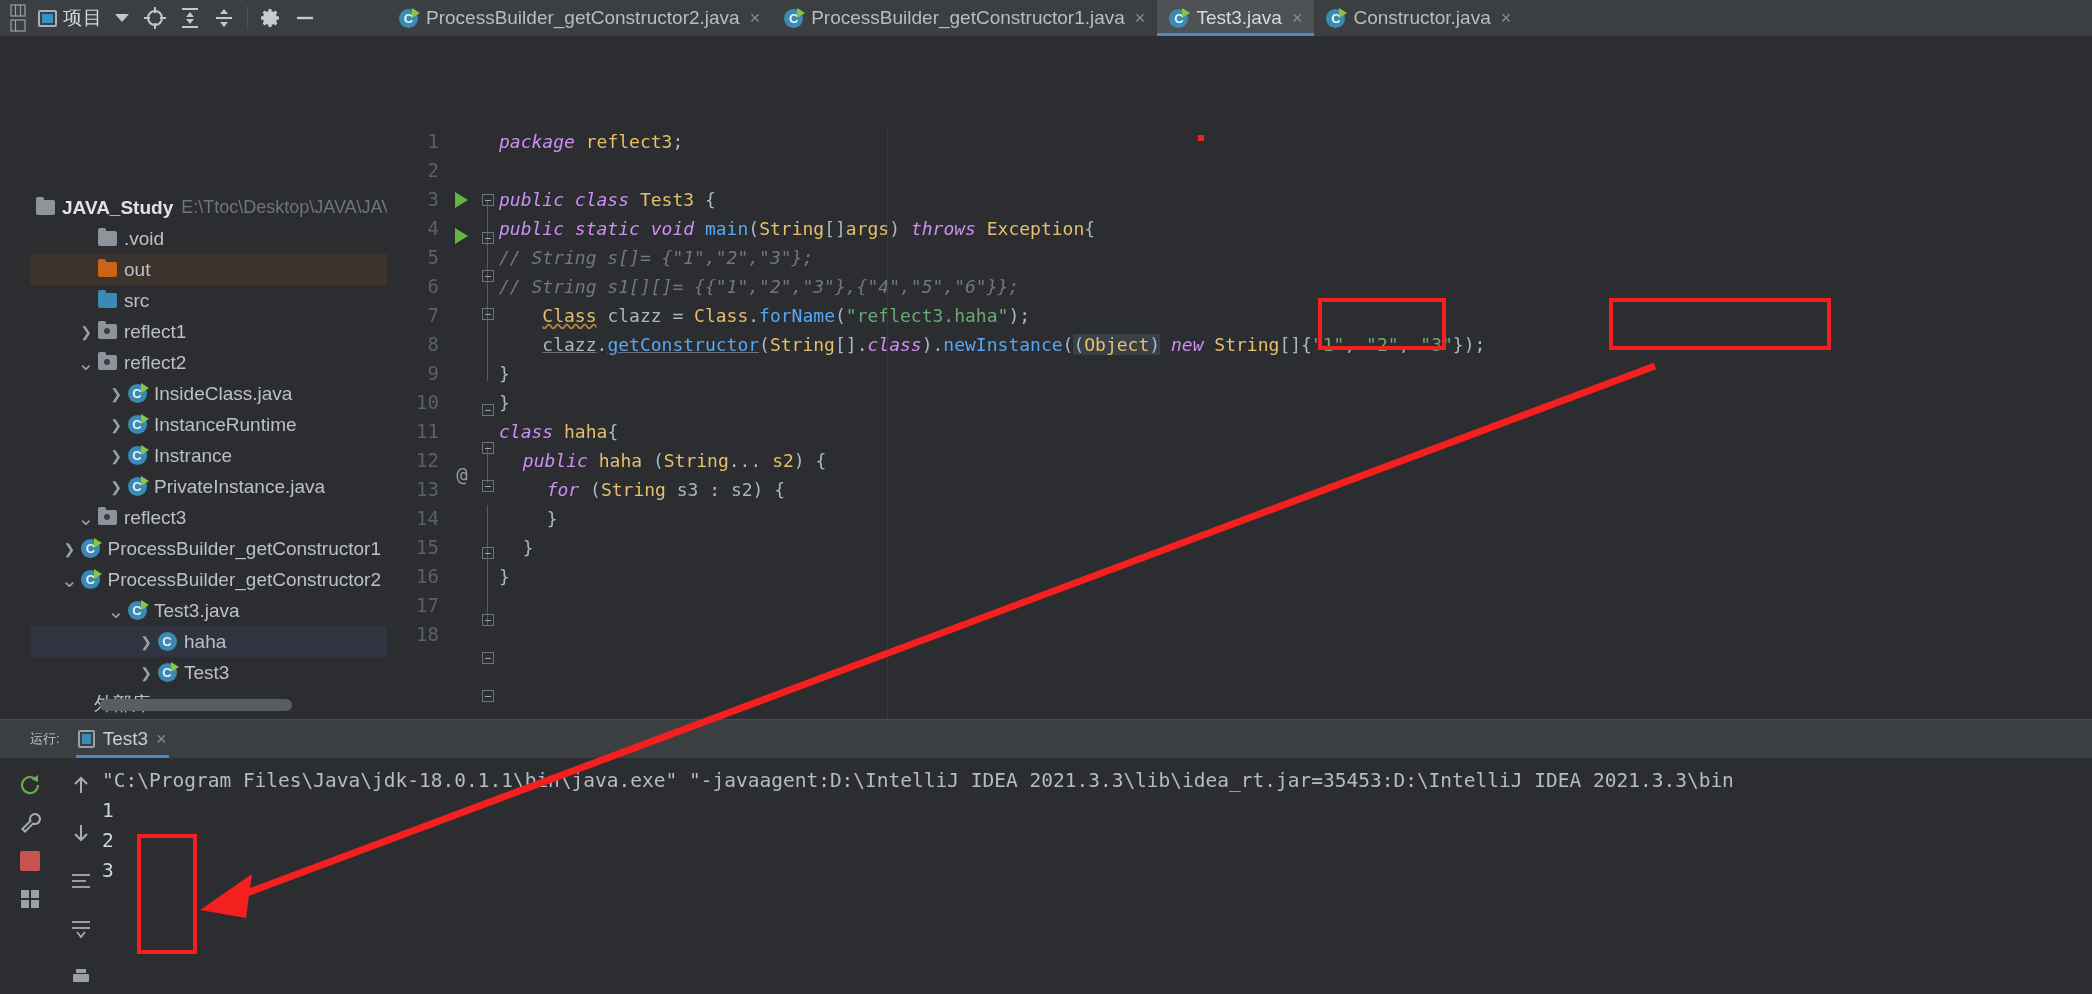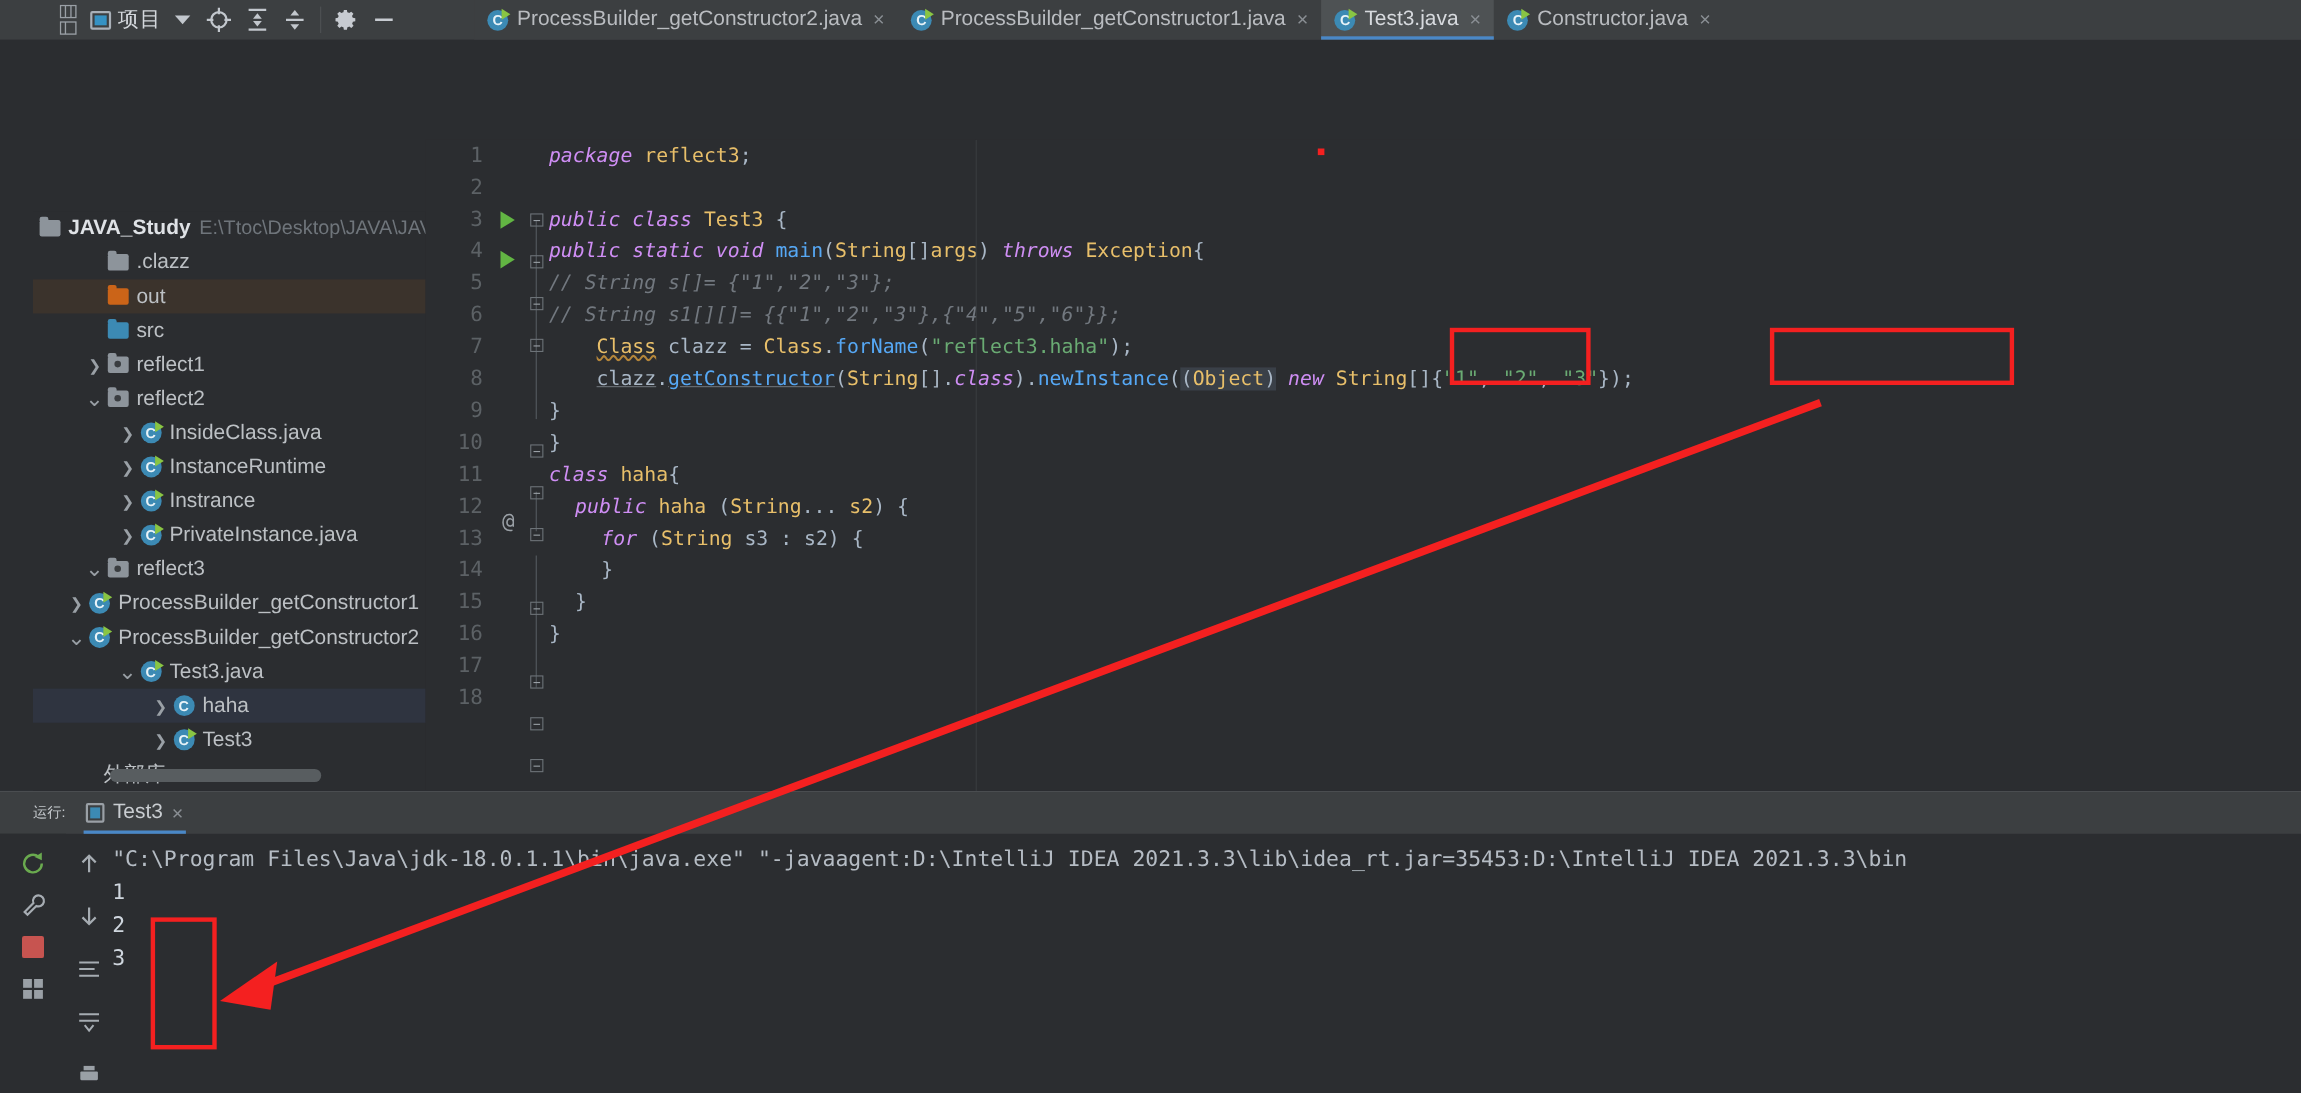--- a/index.html
+++ b/index.html
@@ -6,21 +6,21 @@
   html,body { width:2092px; height:994px; overflow:hidden; background:#3c3f41; }
   body {
     font-family: "Liberation Sans", sans-serif;
     font-size: 19px;
     color:#bbbbbb;
     position:relative;
   }
   .app { position:absolute; inset:0; background:#2b2d30; display:flex; flex-direction:column; }
 
   
-  .topbar { height:36px; display:flex; align-items:center; background:#3c3f41; flex:0 0 36px; position:relative;padding-left:44px; }
+  .topbar { height:36px; display:flex; align-items:center; background:#3c3f41; flex:0 0 36px; position:relative; }
   .tb-left { display:flex; align-items:center; height:36px; width:387px; flex:0 0 387px; padding-left:6px; gap:0; }
   .vtool { width:24px; display:flex; flex-direction:column; align-items:center; gap:2px; color:#9aa0a6; }
   .tb-btn { height:32px; min-width:30px; display:flex; align-items:center; justify-content:center; color:#c7cbd1; gap:6px; padding:0 5px; }
   .tb-btn.proj { padding:0 4px 0 8px; }
   .proj-ico { width:19px; height:17px; border:2px solid #a9b0b8; border-radius:2px; position:relative; }
   .proj-ico:after { content:""; position:absolute; inset:2px; background:#3592c4; }
   .proj-label { font-size:19px; color:#d3d7dc; letter-spacing:1px; }
   .caret-dn { width:0;height:0;border-left:7px solid transparent;border-right:7px solid transparent;border-top:8px solid #c2c7cd; }
   .divider-v { width:1px; height:24px; background:#4e5254; margin:0 6px; }
 
@@ -240,21 +240,21 @@
         <span class="tree-label proj-name">JAVA_Study</span>
         <span class="tree-path">E:\Ttoc\Desktop\JAVA\JAVA_S</span>
       </div>
       <div id="tree-rows">
           <div class="tree-row">
             <span style="display:inline-block;width:46px"></span>
             <span class="arrow"></span>
             <span class="ico">
               <span class="folder grey"></span>
             </span>
-            <span>.clazz</span>
+            <span>.void</span>
           </div>
           <div class="tree-row sel-brown">
             <span style="display:inline-block;width:46px"></span>
             <span class="arrow"></span>
             <span class="ico">
               <span class="folder orange"></span>
             </span>
             <span>out</span>
           </div>
           <div class="tree-row">

